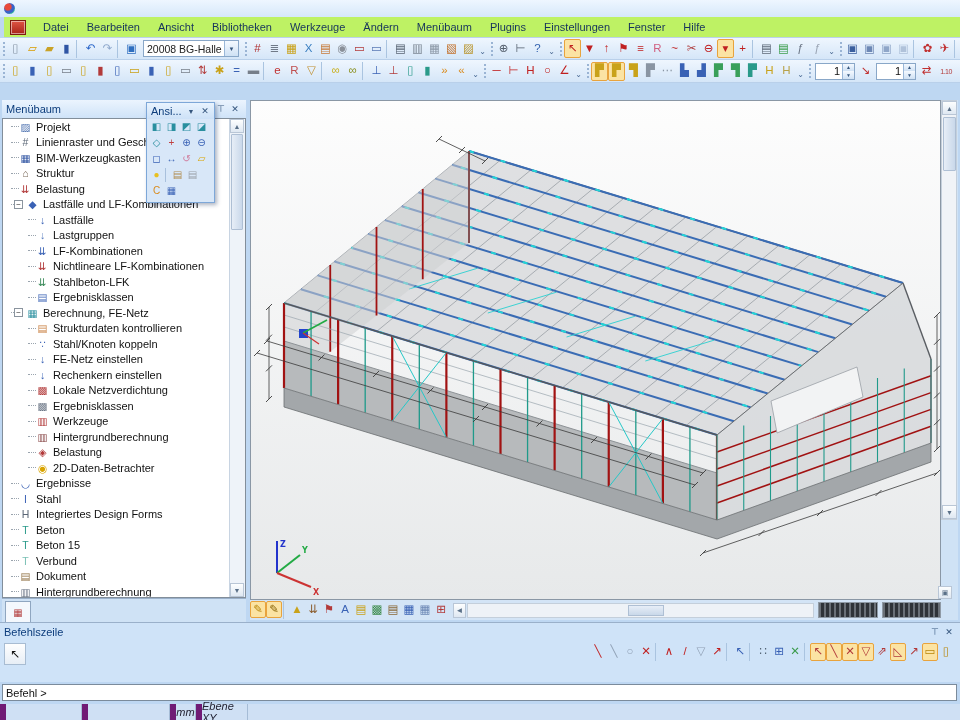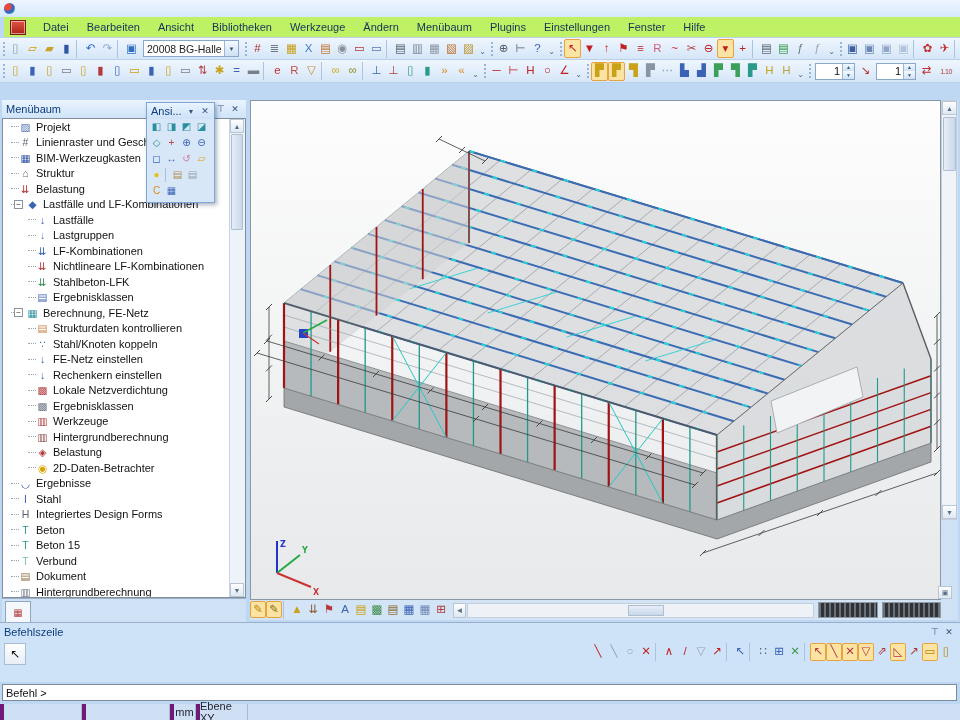--- a/index.html
+++ b/index.html
@@ -87,22 +87,22 @@
   #cmdpanel{left:0;top:622px;width:960px;height:60px;background:#cfe3f8;border-top:1px solid #9ab0ca;box-sizing:border-box;}
   #cmdpanel .panel-hdr{background:none;height:16px;padding-top:2px;}
   #cursor-btn{position:absolute;left:4px;top:20px;width:22px;height:22px;background:linear-gradient(#fefefe,#e7eef6);
     border:1px solid #a8bcd2;box-sizing:border-box;display:flex;align-items:center;justify-content:center;font-size:12px;color:#111;}
   #snapbar{position:absolute;right:6px;top:20px;display:flex;align-items:center;}
   #snapbar .ti{width:16px;height:18px;}
   #cmd-input{left:2px;top:684px;width:955px;height:17px;background:#fff;border:1px solid #7b8b9b;
     box-sizing:border-box;font-size:11px;color:#111;padding:0 3px;font-family:"Liberation Sans",sans-serif;}
   
   #statusbar{left:0;top:704px;width:960px;height:16px;background:#cfe0f4;display:flex;}
-  .scell{border-right:1px solid #a5bcd6;border-left:4px solid #701a75;display:flex;align-items:center;
-    justify-content:center;color:#223;box-sizing:border-box;height:100%;}
+  .scell{border-right:1px solid #a5bcd6;border-left:6px solid #701a75;display:flex;align-items:center;
+    justify-content:center;color:#223;box-sizing:border-box;height:100%;font-style:italic;}
 </style>
 </head>
 <body>
 
 <div id="titlebar" class="abs">
   <div id="scia-logo"></div>
 </div>
 
 <div id="menubar" class="abs">
   <div id="doc-win-icon"></div>

